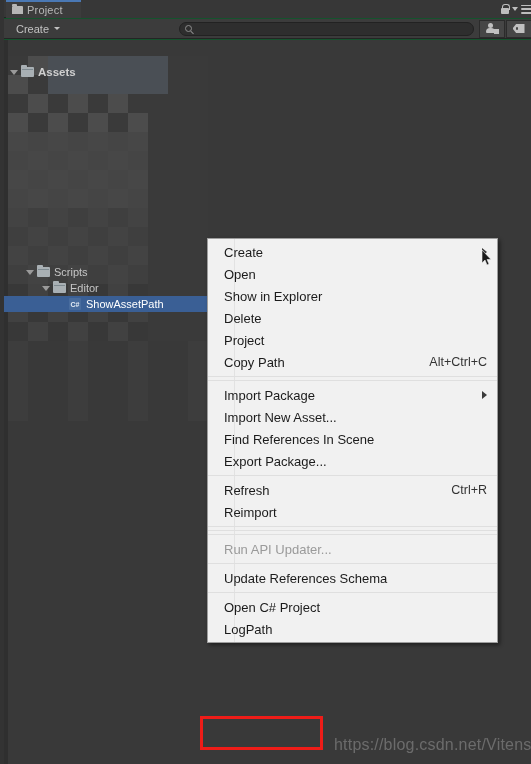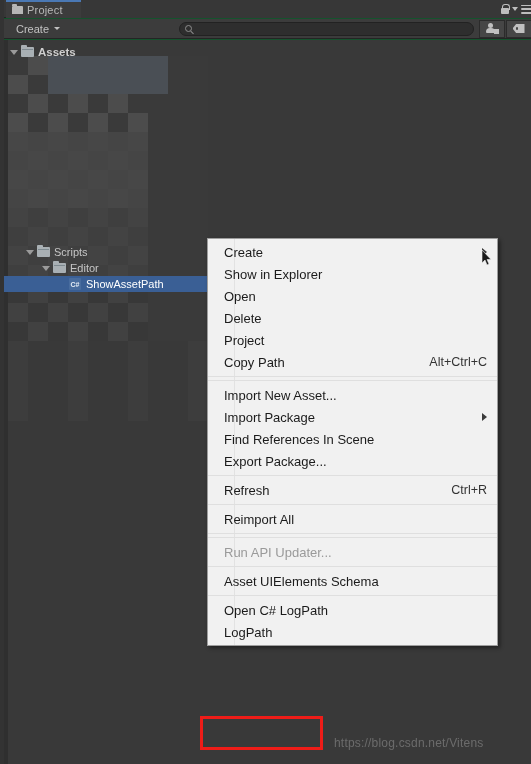--- a/index.html
+++ b/index.html
@@ -243,20 +243,21 @@
     left: 0; top: 0;
     width: 4px; bottom: 0;
     background: #2f2f2f;
   }
   .tree-row {
     position: absolute;
     left: 0; width: 422px; height: 16px;
     display: flex;
     align-items: center;
     font-size: 11px;
+    margin-top: 20px;
   }
   .tree-row.selected { background: #3a5f95; }
   .tri {
     width: 0; height: 0;
     border-left: 4px solid transparent;
     border-right: 4px solid transparent;
     border-top: 5px solid #9a9a9a;
     flex: 0 0 auto;
     margin-right: 3px;
   }
@@ -380,21 +381,21 @@
     width: 123px; height: 34px;
     border: 3px solid #ee1c18;
     z-index: 80;
     pointer-events: none;
   }
 
   
   #watermark {
     position: absolute;
     left: 330px; top: 736px;
-    font-size: 12px;
+    font-size: 16px;
     color: rgba(150,150,150,0.55);
     font-family: "Liberation Sans", sans-serif;
     white-space: nowrap;
     z-index: 70;
     letter-spacing: 0.2px;
   }
   #cursor-arrow {
     position: absolute;
     z-index: 90;
   }
@@ -686,71 +687,71 @@
   </div>
 
   <div id="context-menu">
     <div id="menu-left-rail"></div>
     <div id="menu-items">
         <div class="menu-item">
           <span class="mi-label">Create</span>
           <span class="submenu-arrow"></span>
         </div>
         <div class="menu-item">
+          <span class="mi-label">Open</span>
+        </div>
+        <div class="menu-item">
           <span class="mi-label">Show in Explorer</span>
-        </div>
-        <div class="menu-item">
-          <span class="mi-label">Open</span>
         </div>
         <div class="menu-item">
           <span class="mi-label">Delete</span>
         </div>
         <div class="menu-item">
           <span class="mi-label">Project</span>
         </div>
         <div class="menu-item">
           <span class="mi-label">Copy Path</span>
           <span class="mi-shortcut">Alt+Ctrl+C</span>
         </div>
         <div class="menu-sep"></div>
         <div class="menu-sep"></div>
         <div class="menu-item">
-          <span class="mi-label">Import New Asset...</span>
-        </div>
-        <div class="menu-item">
           <span class="mi-label">Import Package</span>
           <span class="submenu-arrow"></span>
         </div>
         <div class="menu-item">
+          <span class="mi-label">Import New Asset...</span>
+        </div>
+        <div class="menu-item">
           <span class="mi-label">Find References In Scene</span>
         </div>
         <div class="menu-item">
           <span class="mi-label">Export Package...</span>
         </div>
         <div class="menu-sep"></div>
         <div class="menu-item">
           <span class="mi-label">Refresh</span>
           <span class="mi-shortcut">Ctrl+R</span>
         </div>
+        <div class="menu-item">
+          <span class="mi-label">Reimport</span>
+        </div>
         <div class="menu-sep"></div>
-        <div class="menu-item">
-          <span class="mi-label">Reimport All</span>
-        </div>
         <div class="menu-sep"></div>
         <div class="menu-sep"></div>
         <div class="menu-item disabled">
           <span class="mi-label">Run API Updater...</span>
         </div>
         <div class="menu-sep"></div>
         <div class="menu-item">
-          <span class="mi-label">Asset UIElements Schema</span>
+          <span class="mi-label">Update References Schema</span>
         </div>
         <div class="menu-sep"></div>
         <div class="menu-item">
-          <span class="mi-label">Open C# LogPath</span>
+          <span class="mi-label">Open C# Project</span>
         </div>
         <div class="menu-item">
           <span class="mi-label">LogPath</span>
         </div>
       </div>
   </div>
 
   <svg id="cursor-arrow" style="left:478px; top:250px;" width="11" height="16" viewBox="0 0 11 16">
     <polygon points="0,0 0,13 3,10 5,15 7,14 5,9.5 9,9.5" fill="#1a1a1a" stroke="#f0f0f0" stroke-width="0.6"></polygon>
   </svg>

